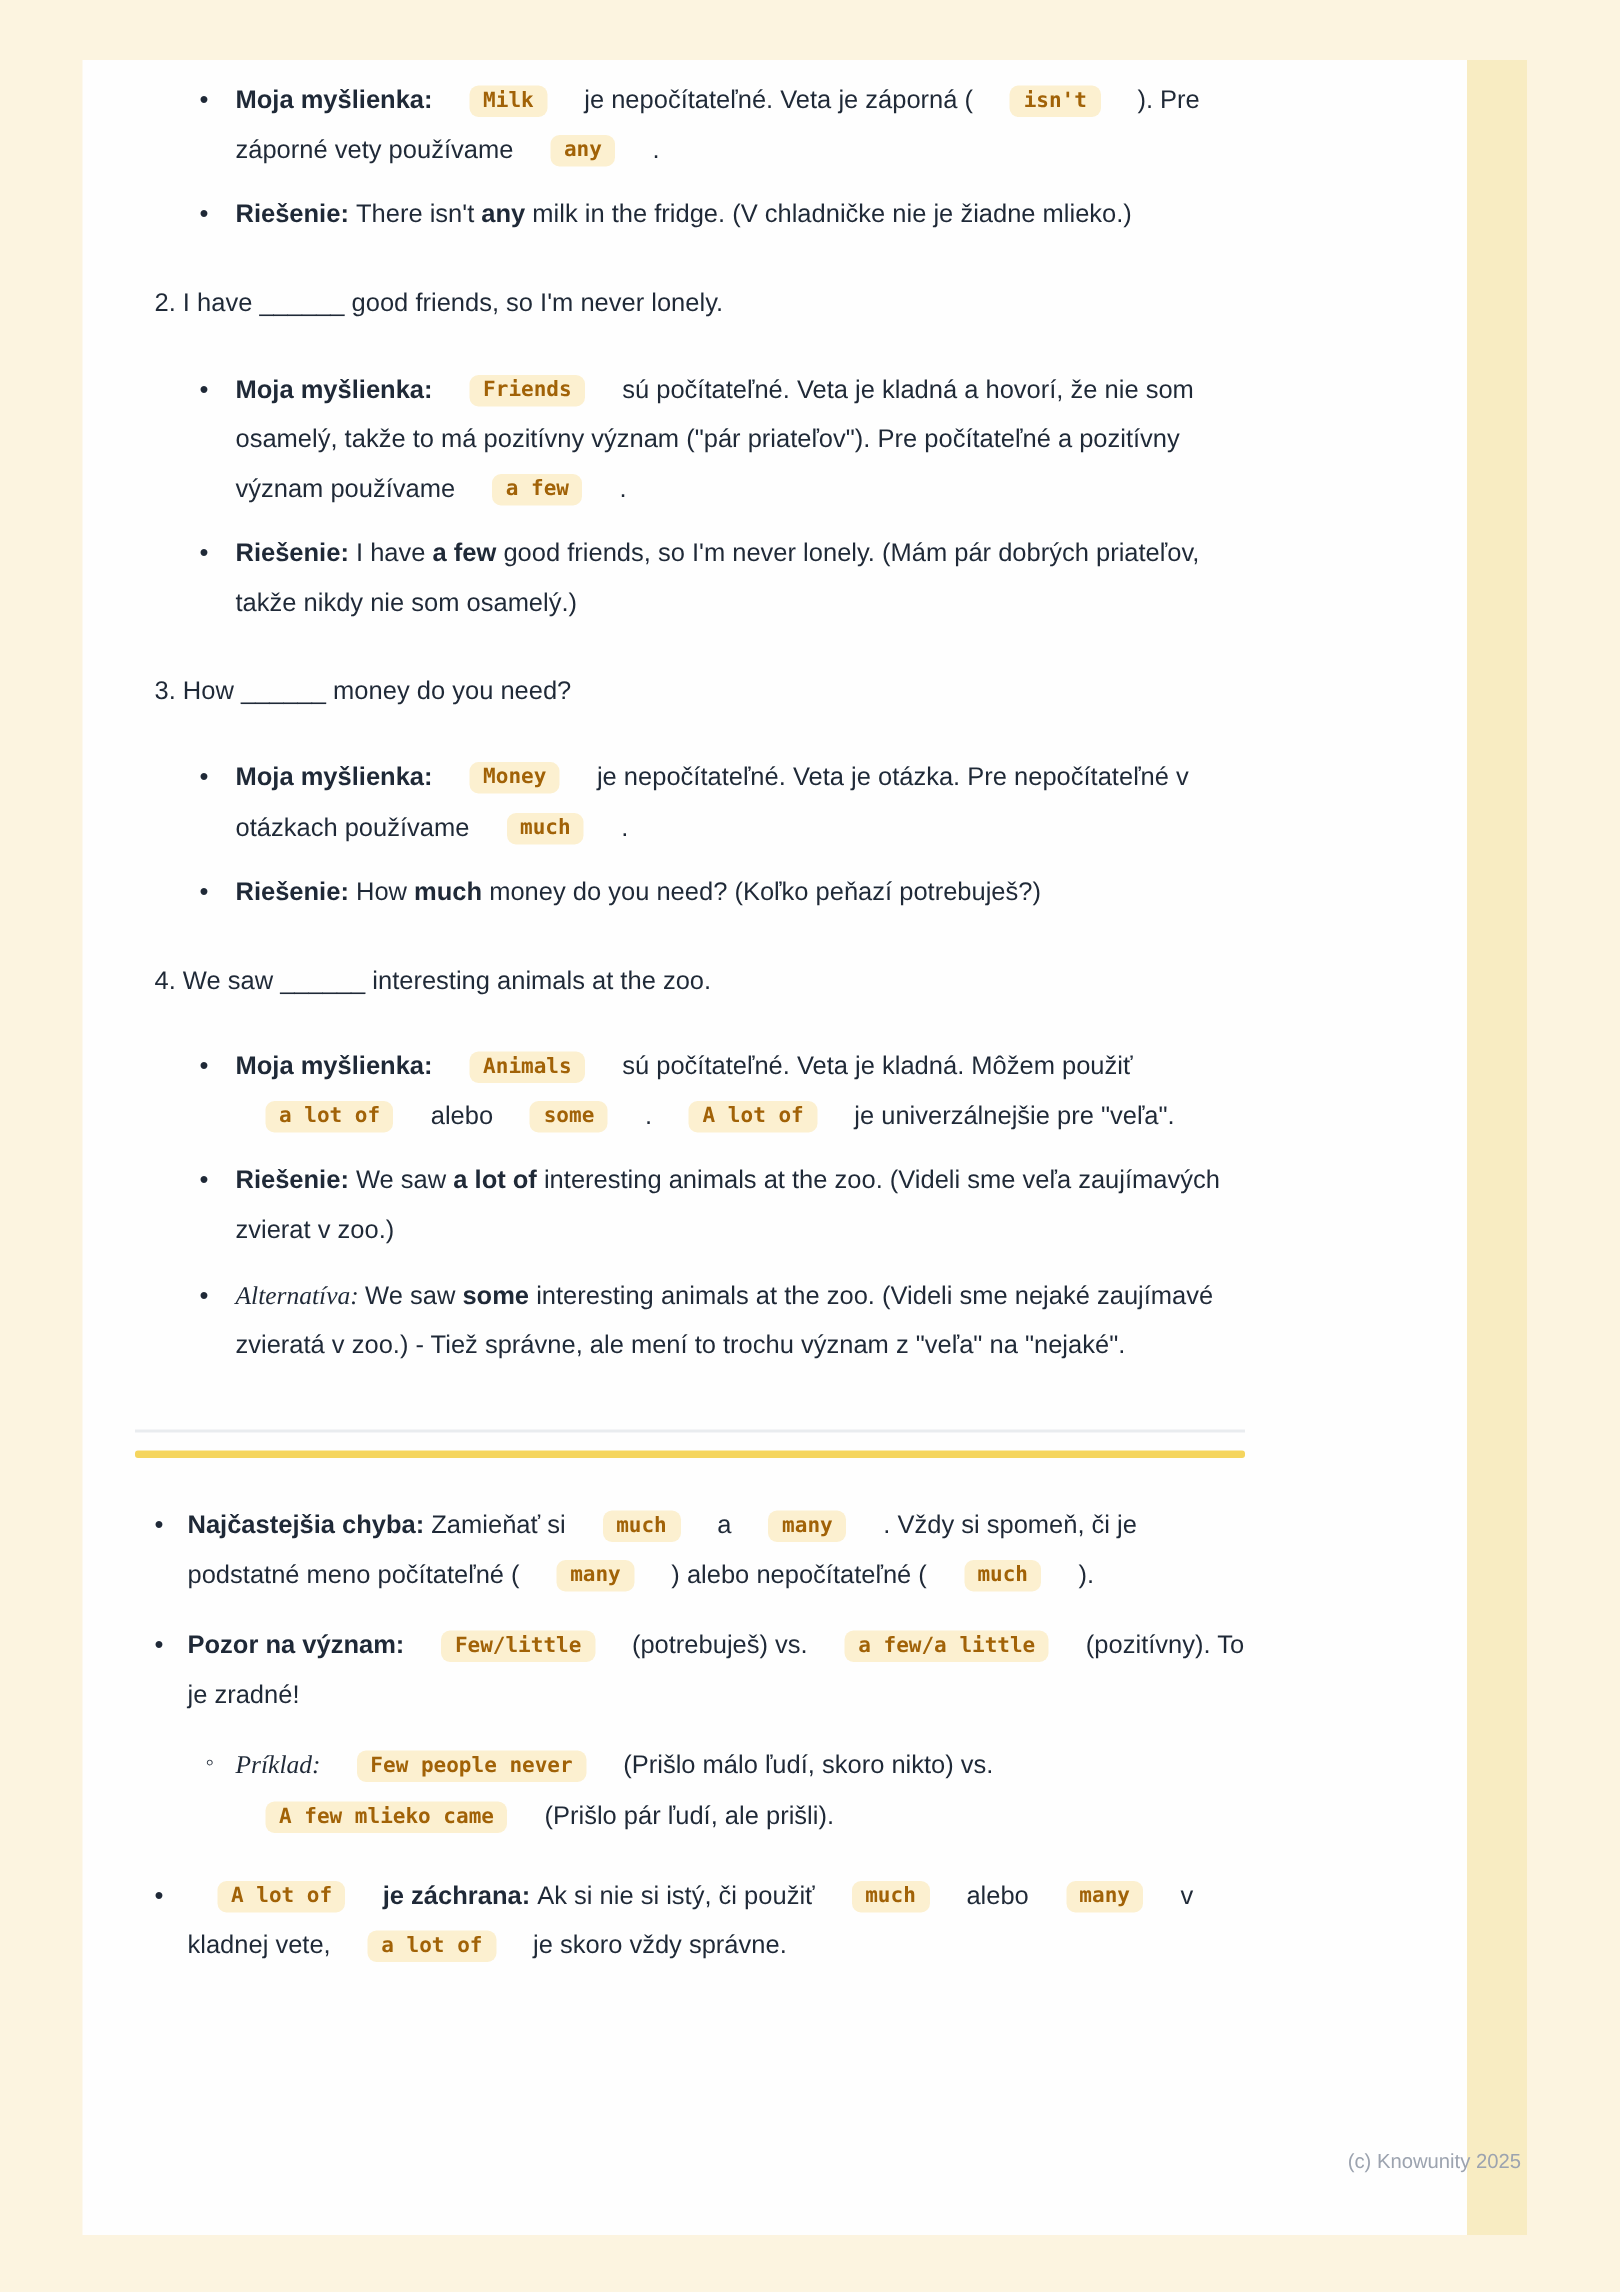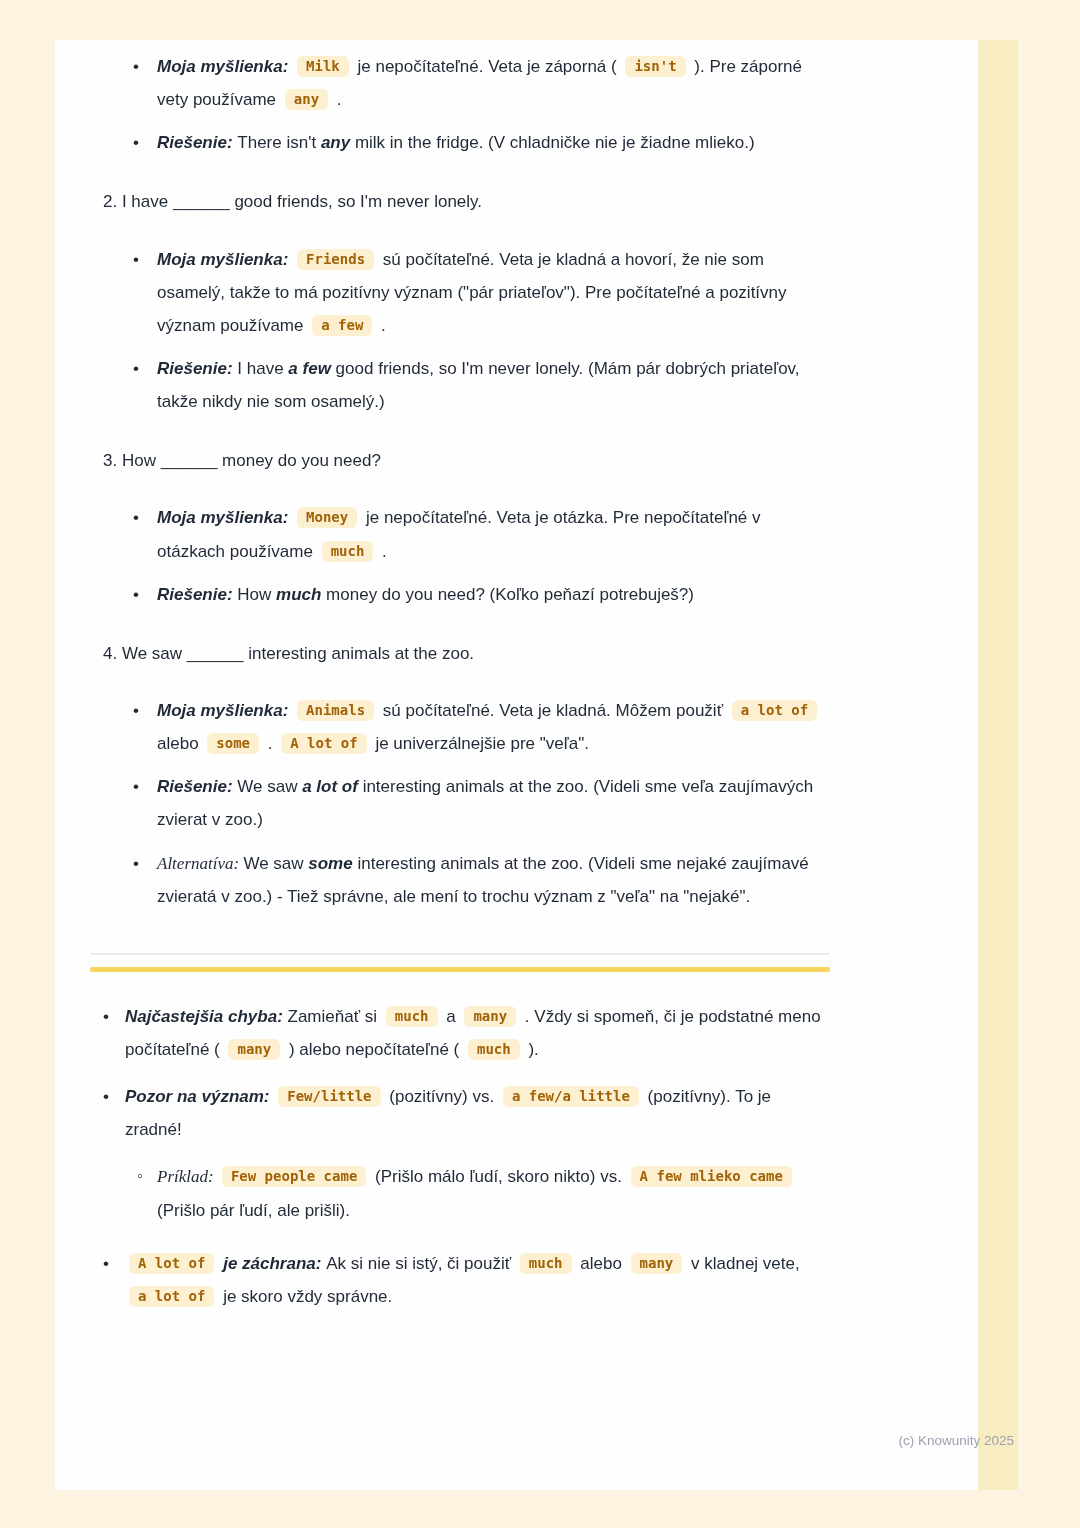--- a/index.html
+++ b/index.html
@@ -22,30 +22,30 @@
     background: var(--strip-bg, #f8ecc2);
   }
   .content {
     position: relative;
     margin: 10px 0 0 35px;
     width: 742px;
     font-size: 17px;
     line-height: 1.95;
   }
   .seg { }
-  .bold { font-weight: 700; font-style: italic; }
+  .bold { font-weight: 700; }
   .italic { font-style: italic; font-family: Liberation Serif, serif; }
   .code {
     font-family: "DejaVu Sans Mono", "Liberation Mono", monospace;
     font-size: 14px; font-weight: 700;
     color: var(--code-color, #a16207);
     background: var(--code-bg, #fcf0d0);
     border-radius: 6px;
     padding: 2px 9px 3px;
-    margin: 0 4px;
+    margin: 0 20px;
     white-space: nowrap;
     position: relative; top: -1px;
   }
   .li { display: flex; margin-bottom: 10px; }
   .li .marker { flex: 0 0 24px; }
   .li-body { flex: 1 1 auto; }
   .lvl1 { margin-left: 13px; margin-bottom: 14px; }
   .lvl1 .marker { flex-basis: 22px; }
   .lvl2 { margin-left: 43px; }
   .circ { margin-left: 47px; margin-top: 2px; margin-bottom: 20px; }
@@ -119,25 +119,25 @@
         <div class="li-body"><span class="seg italic">Alternatíva: </span><span class="seg">We saw </span><span class="seg bold">some</span><span class="seg"> interesting animals at the zoo. (Videli sme nejaké zaujímavé zvieratá v zoo.) - Tiež správne, ale mení to trochu význam z "veľa" na "nejaké".</span></div>
       </div>
       <div class="divider"></div>
       <div class="heading-underline"></div>
       <div class="li lvl1">
         <span class="marker">•</span>
         <div class="li-body"><span class="seg bold">Najčastejšia chyba: </span><span class="seg">Zamieňať si </span><span class="code">much</span><span class="seg"> a </span><span class="code">many</span><span class="seg"> . Vždy si spomeň, či je podstatné meno počítateľné ( </span><span class="code">many</span><span class="seg"> ) alebo nepočítateľné ( </span><span class="code">much</span><span class="seg"> ).</span></div>
       </div>
       <div class="li lvl1">
         <span class="marker">•</span>
-        <div class="li-body"><span class="seg bold">Pozor na význam: </span><span class="code">Few/little</span><span class="seg"> (pozitívny) vs. </span><span class="code">a few/a little</span><span class="seg"> (pozitívny). To je zradné!</span></div>
+        <div class="li-body"><span class="seg bold">Pozor na význam: </span><span class="code">Few/little</span><span class="seg"> (potrebuješ) vs. </span><span class="code">a few/a little</span><span class="seg"> (pozitívny). To je zradné!</span></div>
       </div>
       <div class="li lvl2 circ">
         <span class="marker">◦</span>
-        <div class="li-body"><span class="seg italic">Príklad: </span><span class="code">Few people came</span><span class="seg"> (Prišlo málo ľudí, skoro nikto) vs. </span><span class="code">A few mlieko came</span><span class="seg"> (Prišlo pár ľudí, ale prišli).</span></div>
+        <div class="li-body"><span class="seg italic">Príklad: </span><span class="code">Few people never</span><span class="seg"> (Prišlo málo ľudí, skoro nikto) vs. </span><span class="code">A few mlieko came</span><span class="seg"> (Prišlo pár ľudí, ale prišli).</span></div>
       </div>
       <div class="li lvl1">
         <span class="marker">•</span>
         <div class="li-body"><span class="code">A lot of</span><span class="seg bold"> je záchrana: </span><span class="seg">Ak si nie si istý, či použiť </span><span class="code">much</span><span class="seg"> alebo </span><span class="code">many</span><span class="seg"> v kladnej vete, </span><span class="code">a lot of</span><span class="seg"> je skoro vždy správne.</span></div>
       </div>
     </div>
 </div>
 <div class="strip"></div>
 <div class="footer">(c) Knowunity 2025</div>
 

